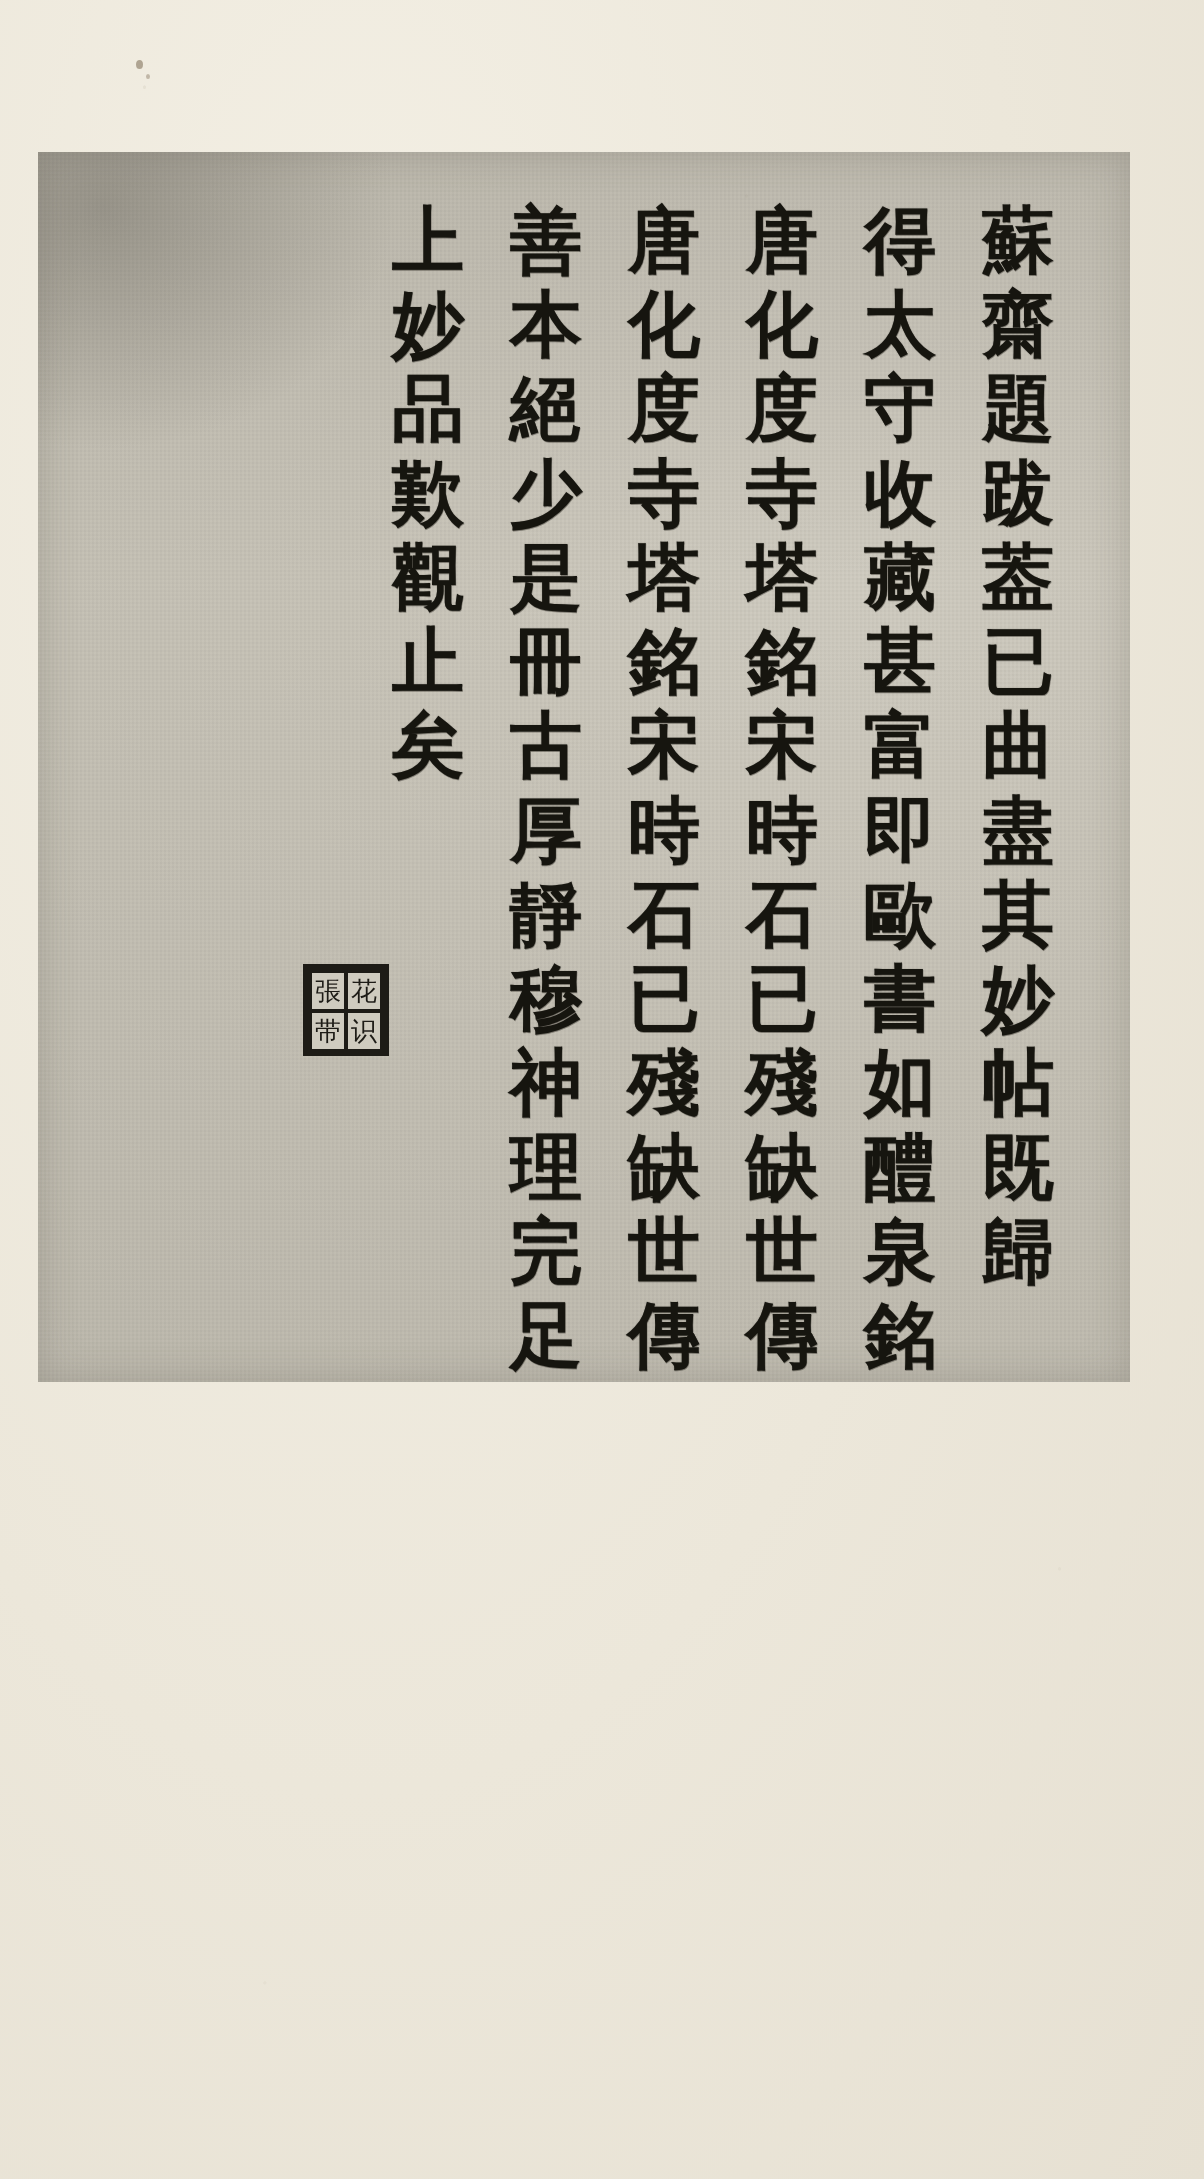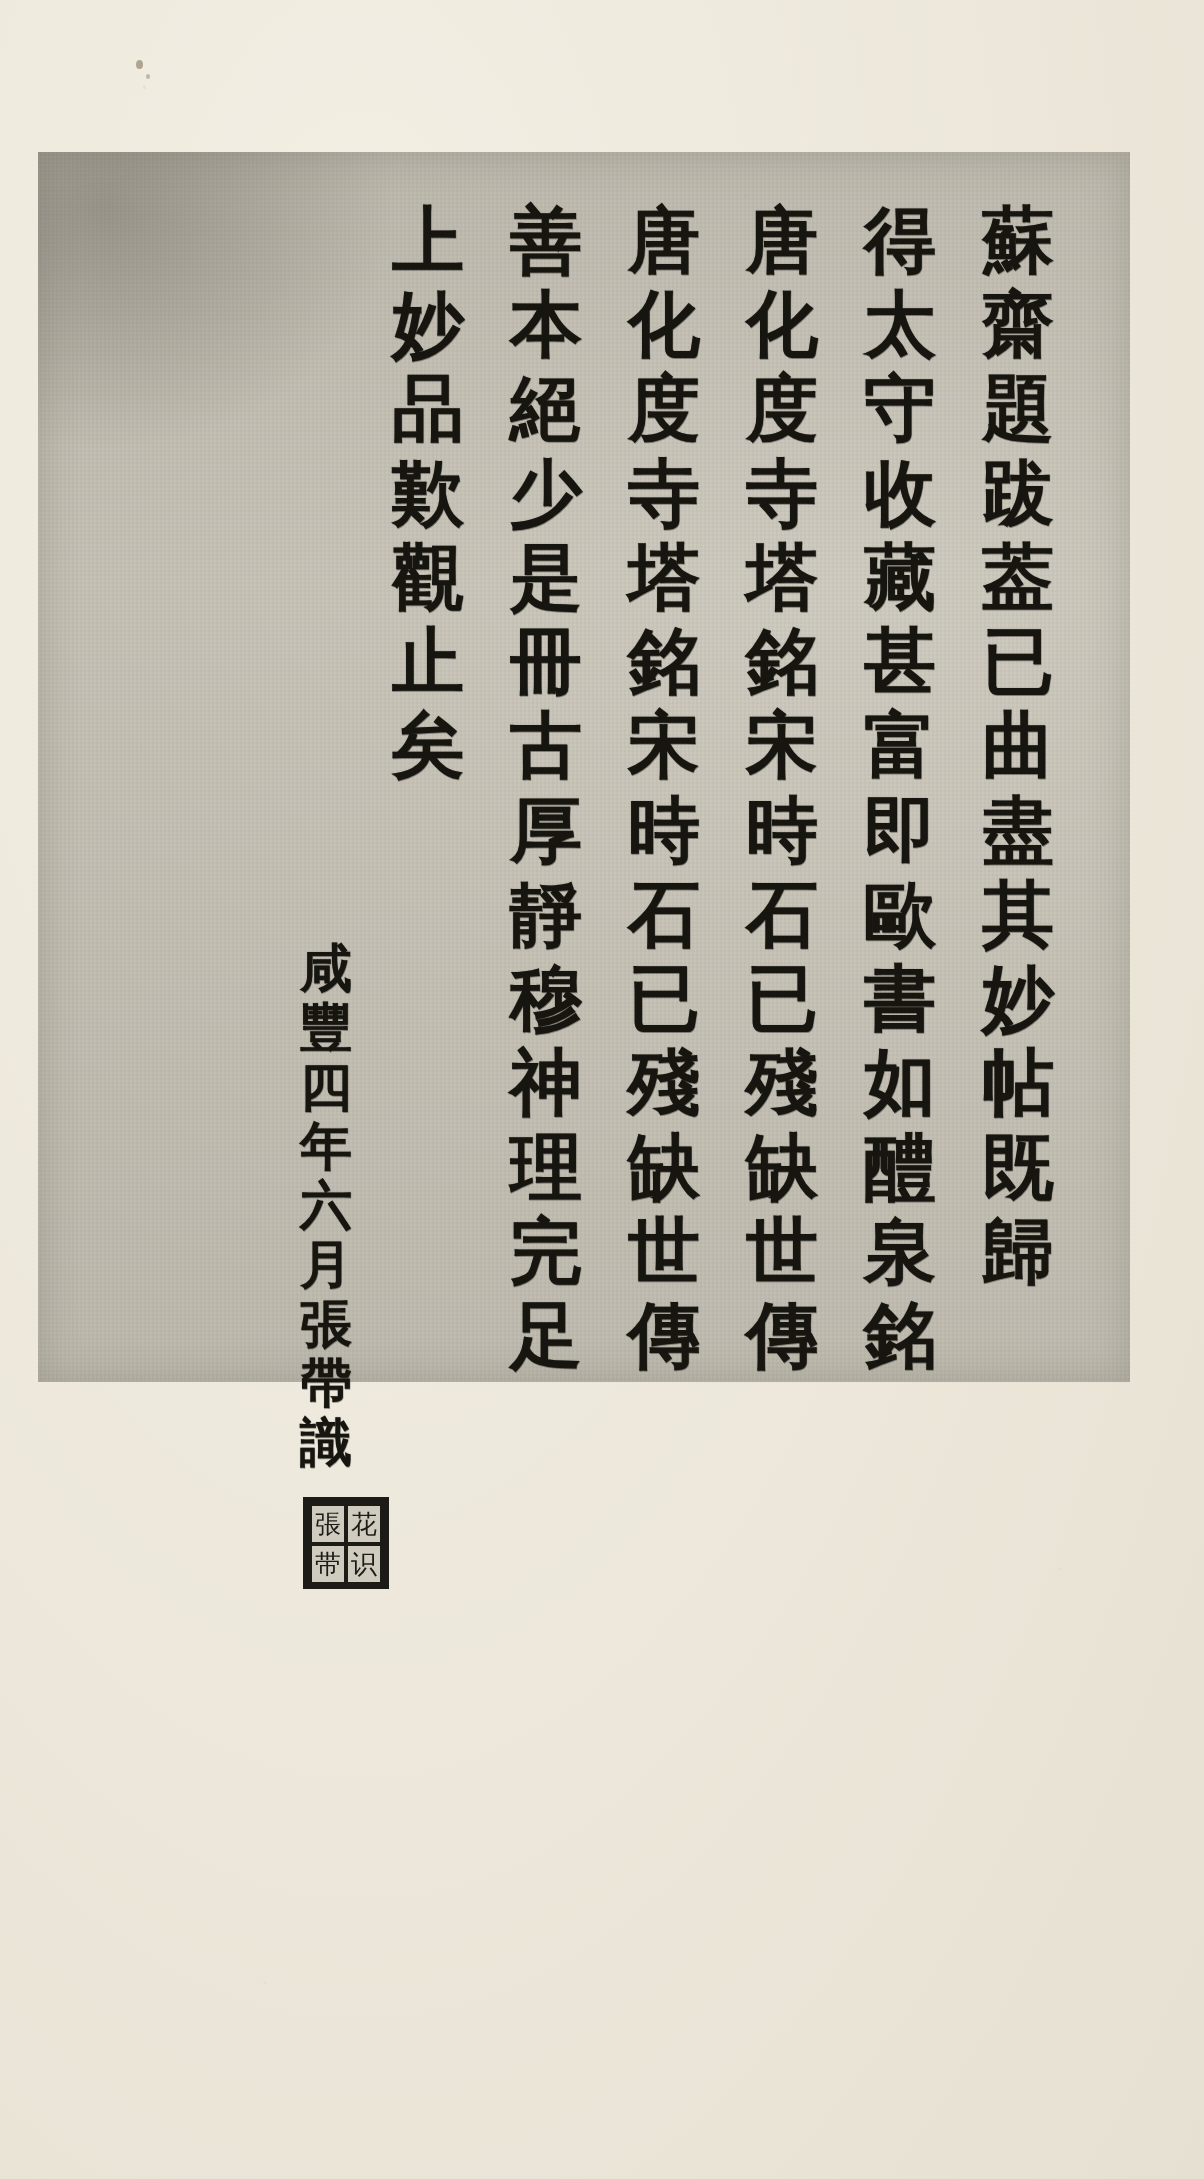--- a/index.html
+++ b/index.html
@@ -172,21 +172,20 @@
 
       <div class="col">
         <div class="glyph">善本絕少是冊古厚靜穆神理完足</div>
       </div>
 
       <div class="col">
         <div class="glyph">上妙品歎觀止矣</div>
       </div>
 
       <div class="col signature">
-        <div class="glyph">咸豐四年六月張帶識</div>
         <div class="seal">
           <span>張</span>
           <span>花</span>
           <span>带</span>
           <span>识</span>
         </div>
       </div>
 
     </div>
   </div>

